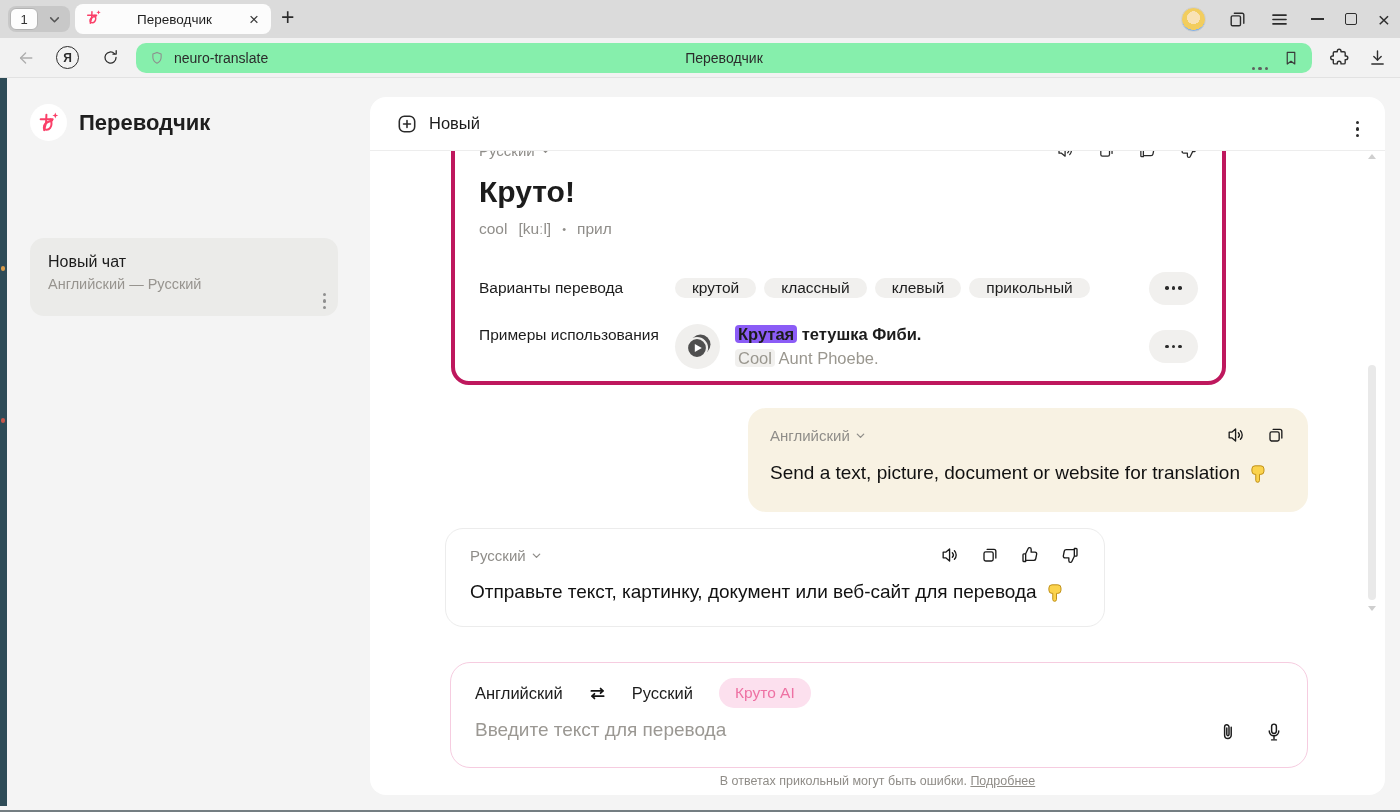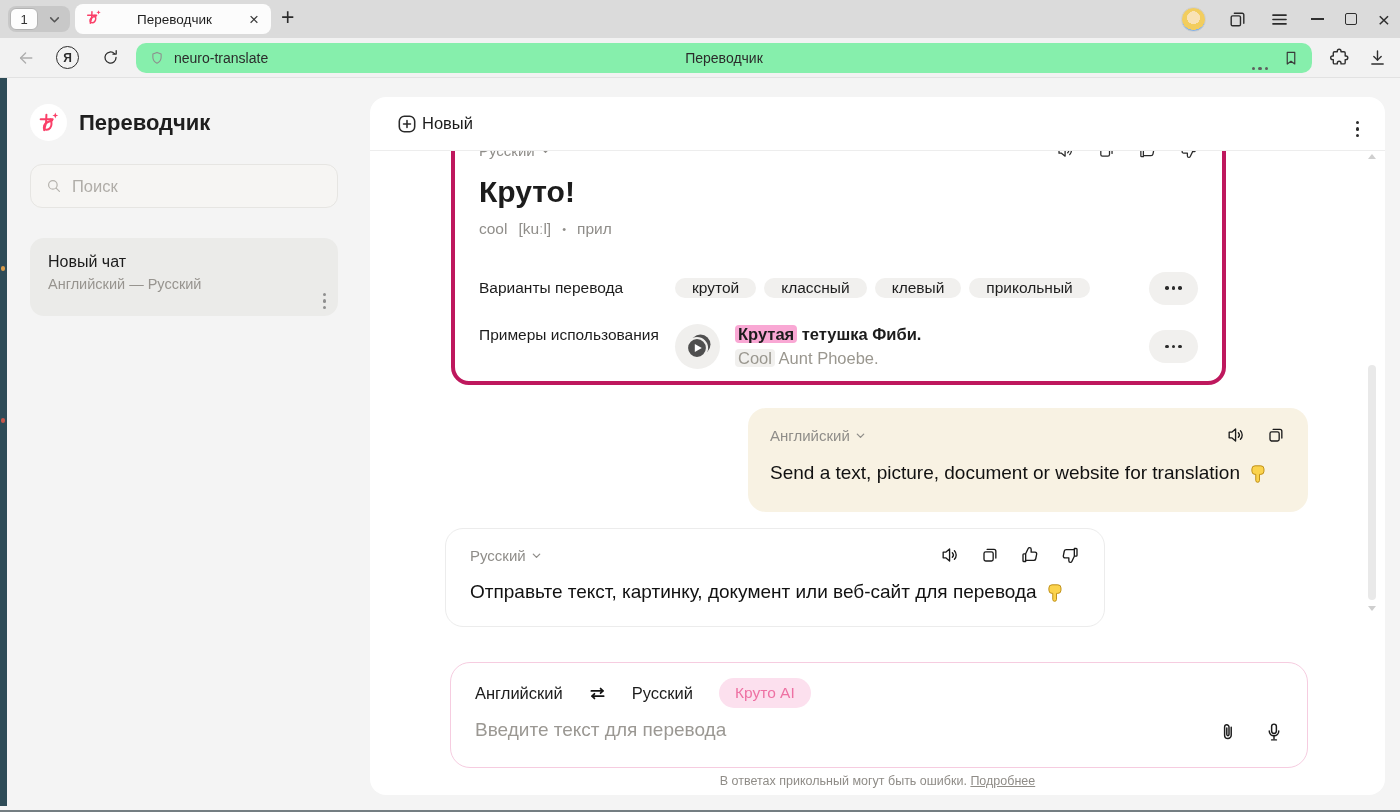--- a/index.html
+++ b/index.html
@@ -54,21 +54,21 @@
   .searchbox input { border:none; outline:none; background:transparent; font-size:16.5px; margin-left:9px; width:240px; color:#333; font-family:inherit; }
   .searchbox input::placeholder { color:#b0ada8; }
   .chat-item { position:absolute; left:23px; top:160px; width:308px; height:78px; background:#ebebe9; border-radius:14px; padding:15px 18px; }
   .chat-item .t { font-size:16px; color:#1c1c1c; }
   .chat-item .s { font-size:14.5px; color:#97948f; margin-top:5px; }
   .chat-item .kebab { position:absolute; right:12px; top:44px; color:#8f8f8f; }
 
   
   .main { position:absolute; left:370px; top:97px; width:1015px; height:698px; background:#fff; border-radius:16px; }
   .main-header { position:absolute; left:0; top:0; width:100%; height:54px; border-bottom:1px solid #ededed; display:flex; align-items:center; padding:0 26px; }
-  .main-header .lbl { margin-left:4px; font-size:16.5px; font-weight:500; }
+  .main-header .lbl { margin-left:11px; font-size:16.5px; font-weight:500; }
   .main-header .kebab { margin-left:auto; color:#2b2b2b; }
 
   .viewport { position:absolute; left:0; top:54px; width:100%; height:489px; overflow:hidden; }
 
   .card1 { position:absolute; left:81px; top:-88px; width:775px; height:322px; border:4px solid #be185d; border-radius:18px; background:#fff; }
   .clip-row { position:absolute; left:0; top:74px; width:100%; height:18px; padding:0 24px; display:flex; align-items:center; color:#2b2b2b; }
   .clip-row .lang { font-size:15px; color:#8f8d89; display:flex; align-items:center; gap:5px; }
   .clip-row .acts { margin-left:auto; display:flex; gap:22px; }
   .headword { position:absolute; left:24px; top:108px; font-size:30px; font-weight:700; }
   .meta { position:absolute; left:24px; top:153px; font-size:15.5px; color:#8f8d89; display:flex; gap:11px; align-items:center; }
@@ -76,21 +76,21 @@
   .vrow .rl { width:196px; font-size:15.5px; flex:none; }
   .chips { display:flex; gap:8px; }
   .chip { background:#f1f0ee; border-radius:18px; height:20px; padding:0 17px; display:flex; align-items:center; font-size:15.5px; }
   .morepill { margin-left:auto; width:49px; height:33px; background:#f1f0ee; border-radius:17px; display:flex; align-items:center; justify-content:center; color:#2b2b2b; flex:none; }
   .erow { position:absolute; left:24px; right:24px; top:257px; display:flex; align-items:center; }
   .erow .rl { width:196px; font-size:15.5px; line-height:1.45; flex:none; align-self:flex-start; }
   .play-circle { width:45px; height:45px; background:#f0efed; border-radius:50%; display:flex; align-items:center; justify-content:center; flex:none; }
   .ex-text { margin-left:15px; }
   .ex-text .l1 { font-size:16.5px; font-weight:700; }
   .ex-text .l2 { font-size:16.5px; color:#9a978f; margin-top:5px; }
-  .hl { background:#f9a8d4; border-radius:4px; padding:0 3px; }
+  .hl { background:#8b5cf6; border-radius:4px; padding:0 3px; }
   .l2 .hl { background:#f1f0ee; }
 
   .bubble { position:absolute; left:378px; top:257px; width:560px; height:104px; background:#f8f2e3; border-radius:18px; }
   .bubble .hdr, .card2 .hdr { position:absolute; left:22px; right:22px; top:17px; display:flex; align-items:center; }
   .hdr .lang { font-size:15px; color:#8f8d89; display:flex; align-items:center; gap:5px; }
   .hdr .acts { margin-left:auto; display:flex; gap:20px; color:#1b1b1b; }
   .bubble .msg, .card2 .msg { position:absolute; left:22px; top:54px; font-size:19px; color:#111; display:flex; align-items:center; gap:7px; white-space:nowrap; }
 
   .card2 { position:absolute; left:75px; top:377px; width:660px; height:99px; background:#fff; border:1px solid #ececec; border-radius:18px; }
   .card2 .hdr { left:24px; right:24px; top:16px; }
@@ -286,28 +286,20 @@
 
 <div class="sidebar">
   <div class="logo-row">
     <div class="logo-circle">
         <svg width="23" height="23">
           <use href="#s-kana"></use>
         </svg>
       </div>
     <div class="app-title">Переводчик</div>
   </div>
-  <div class="searchbox">
-    <span style="color:#b5b2ad">
-        <svg class="i" width="18" height="18">
-          <use href="#s-search"></use>
-        </svg>
-      </span>
-    <input placeholder="Поиск" style="">
-  </div>
   <div class="chat-item">
     <div class="t">Новый чат</div>
     <div class="s">Английский — Русский</div>
     <span class="kebab"><span class="dots v">
           <i></i>
           <i></i>
           <i></i>
         </span></span>
   </div>
 </div>

